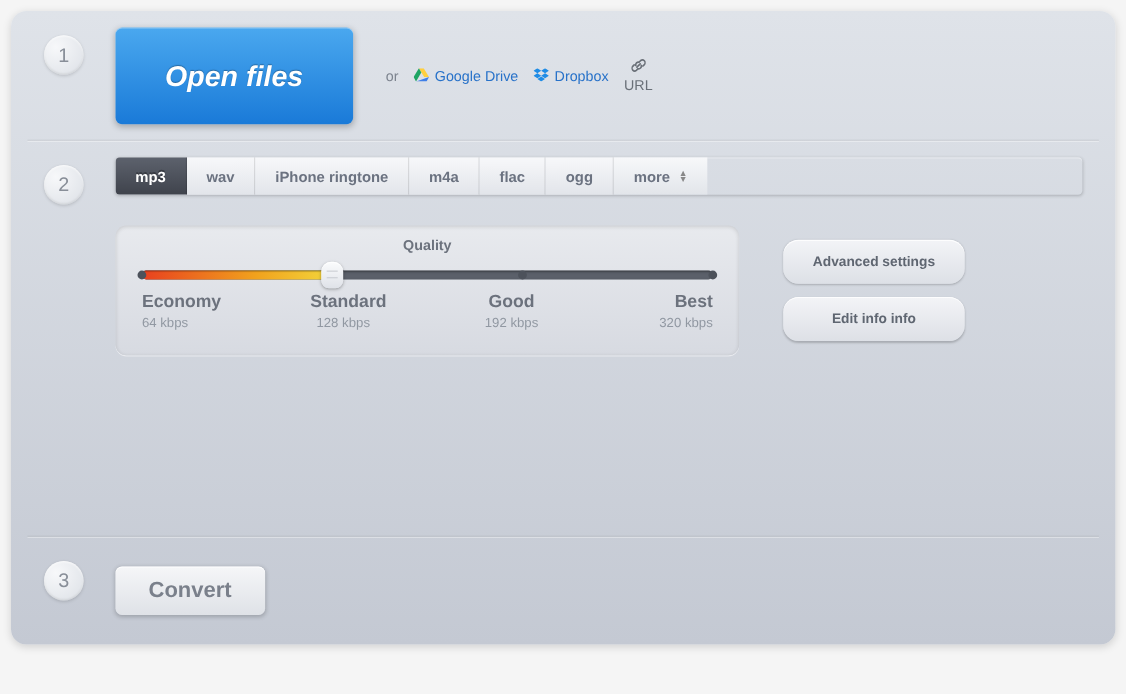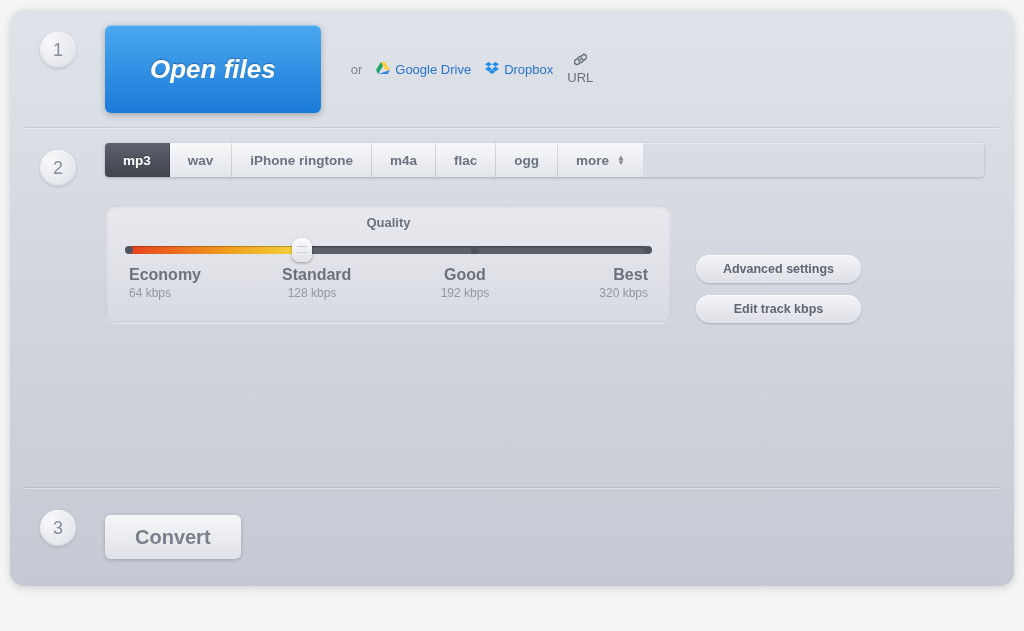--- a/index.html
+++ b/index.html
@@ -120,22 +120,22 @@
     .select-chevrons {
       display: inline-flex;
       flex-direction: column;
       line-height: 5px;
       font-size: 8px;
       color: #888;
     }
 
     .panel-row {
       display: flex;
-      align-items: flex-end;
-      gap: 24px;
+      align-items: center;
+      gap: 40px;
       margin-top: 28px;
     }
     .slider-panel {
       flex: 0 0 567px;
       height: 118px;
       border-radius: 10px;
       background: linear-gradient(180deg, #e8eaee, #d7dae1);
       box-shadow: inset 0 1px 4px rgba(0,0,0,0.15),
                   0 1px 0 rgba(255,255,255,0.5);
       padding: 10px 24px 12px;
@@ -210,21 +210,21 @@
     .mark-label { color: #6c727d; font-size: 16px; font-weight: bold; }
     .mark-sub { color: #9198a2; font-size: 12px; margin-top: 2px; }
 
     .side-btns {
       display: flex;
       flex-direction: column;
       gap: 12px;
     }
     .pill-btn {
       width: 165px;
-      height: 28px;
+      height: 40px;
       border: none;
       border-radius: 14px;
       background: linear-gradient(180deg, #f3f4f7, #dde0e6);
       color: #5f6671;
       font-size: 12.5px;
       font-weight: bold;
       box-shadow: inset 0 1px 0 rgba(255,255,255,0.8),
                   0 1px 2px rgba(0,0,0,0.2);
       cursor: pointer;
     }
@@ -327,21 +327,21 @@
             <div class="mark-sub">192 kbps</div>
           </div>
           <div class="mark">
             <div class="mark-label">Best</div>
             <div class="mark-sub">320 kbps</div>
           </div>
         </div>
       </div>
       <div class="side-btns">
         <button class="pill-btn">Advanced settings</button>
-        <button class="pill-btn">Edit track kbps</button>
+        <button class="pill-btn">Edit info info</button>
       </div>
     </div>
   </div>
 
   <div class="section section-3">
     <div class="step-badge">3</div>
     <button class="convert-btn">Convert</button>
   </div>
 
 </div>

